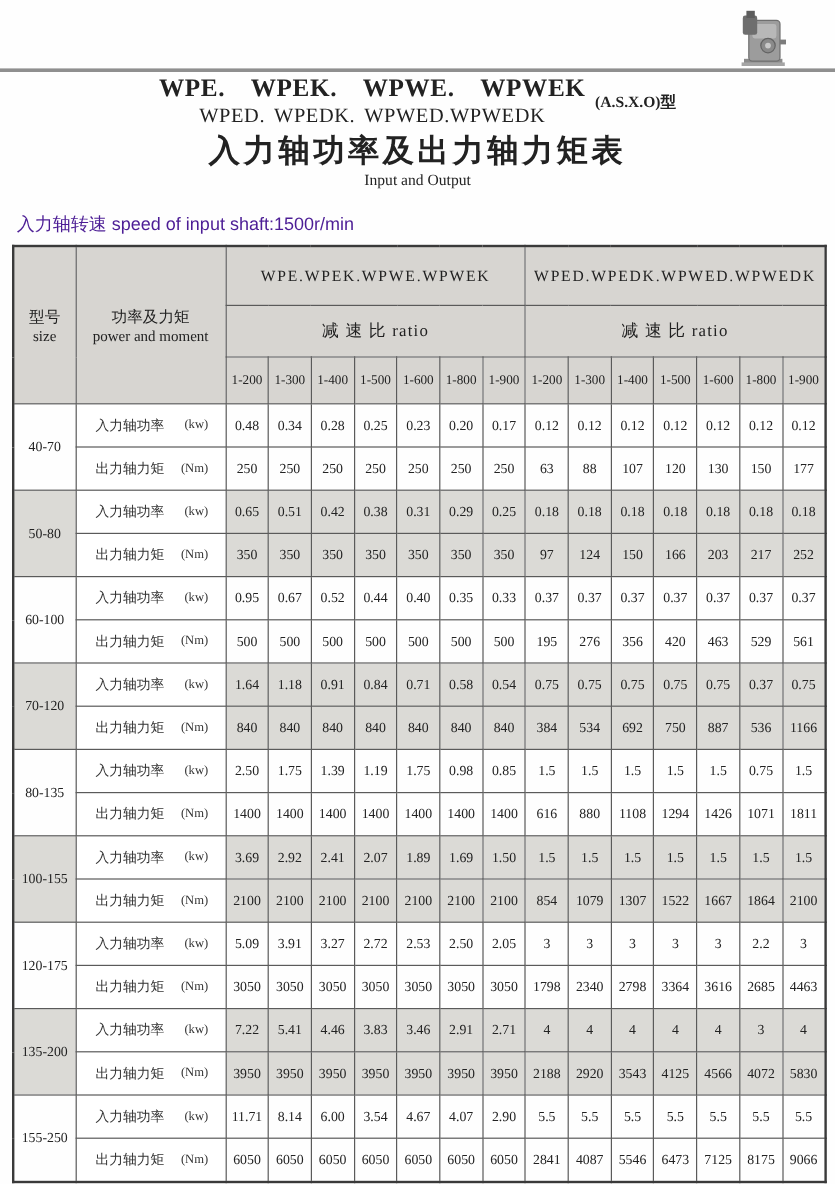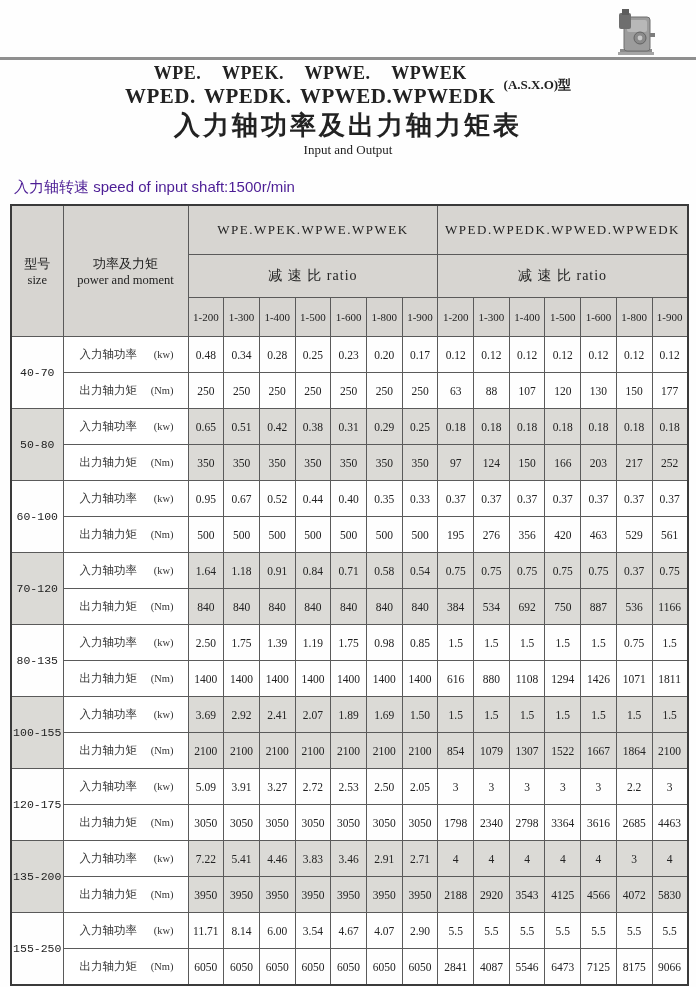--- a/index.html
+++ b/index.html
@@ -5,22 +5,22 @@
   html,body{margin:0;padding:0;}
   body{
     width:696px;height:987px;position:relative;background:#fefefe;
     font-family:"Liberation Serif",serif;color:#222;overflow:hidden;
   }
   .top-divider{position:absolute;left:0;top:57px;width:696px;height:3px;background:#8f8f8f;}
   .gear-photo{position:absolute;left:610px;top:5px;width:48px;height:53px;}
   .title-block{position:absolute;left:0;top:62px;width:696px;text-align:center;}
   .model-row{display:flex;justify-content:center;align-items:center;gap:8px;}
   .model-lines{text-align:center;}
-  .model-line1{font-size:18px;font-weight:bold;word-spacing:16px;letter-spacing:.5px;line-height:23px;}
-  .model-line2{font-size:21px;font-weight:bold;word-spacing:3px;letter-spacing:.5px;line-height:23px;}
+  .model-line1{font-size:21px;font-weight:bold;word-spacing:16px;letter-spacing:.5px;line-height:23px;}
+  .model-line2{font-size:17px;font-weight:normal;word-spacing:3px;letter-spacing:.5px;line-height:23px;}
   .type-suffix{font-size:13px;font-weight:bold;}
   .title-cn{font-size:26px;font-weight:bold;letter-spacing:3px;margin-top:3px;line-height:30px;}
   .title-en{font-size:13px;font-weight:normal;margin-top:1px;}
   .speed-note{
     position:absolute;left:14px;top:178px;font-family:"Liberation Sans",sans-serif;
     font-size:15px;color:#4c1d95;
   }
   table.spec{
     position:absolute;left:10px;top:204px;width:677px;
     border-collapse:collapse;table-layout:fixed;
@@ -29,21 +29,21 @@
   table.spec th,table.spec td{
     border:1px solid #5a5a5a;padding:0;text-align:center;vertical-align:middle;
     font-weight:normal;overflow:hidden;
   }
   thead th{background:#d7d5d1;}
   th.corner .cn{font-size:13px;font-family:"Liberation Sans",sans-serif;line-height:17px;}
   th.corner .en{font-size:12.5px;line-height:16px;}
   th.group-hdr{font-size:13px;letter-spacing:1.5px;height:48px;margin-left:28px;}
   th.ratio-hdr{font-size:14px;letter-spacing:1px;height:42px;}
   th.ratio-cell{font-size:11px;height:38px;}
-  td.size-cell{font-size:11.5px;font-family:Liberation Mono, monospace;}
+  td.size-cell{font-size:11.5px;}
   td.label-cell{background:#fff;}
   td.label-cell .inner{
     display:flex;justify-content:space-between;align-items:center;padding:0 14px 0 16px;
   }
   td.label-cell .lbl{font-family:"Liberation Sans",sans-serif;font-size:11.5px;color:#333;}
   td.label-cell .unit{font-size:10.5px;color:#333;}
   td.val-cell{font-size:11.5px;height:35px;}
   tr.shaded td.size-cell,tr.shaded td.val-cell{background:#dbdad6;}
 </style>
 </head>

